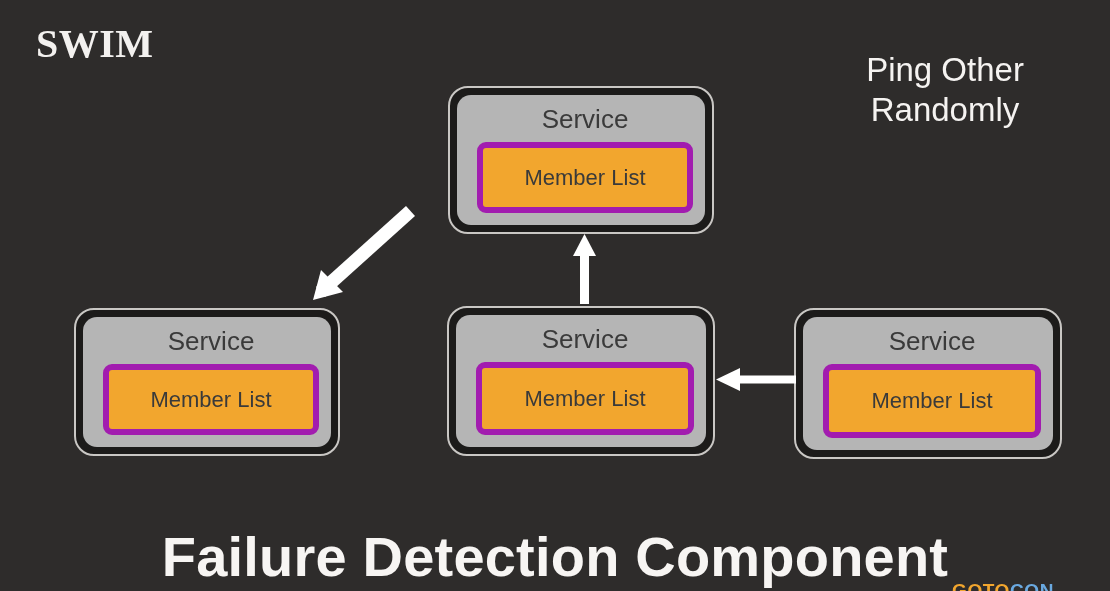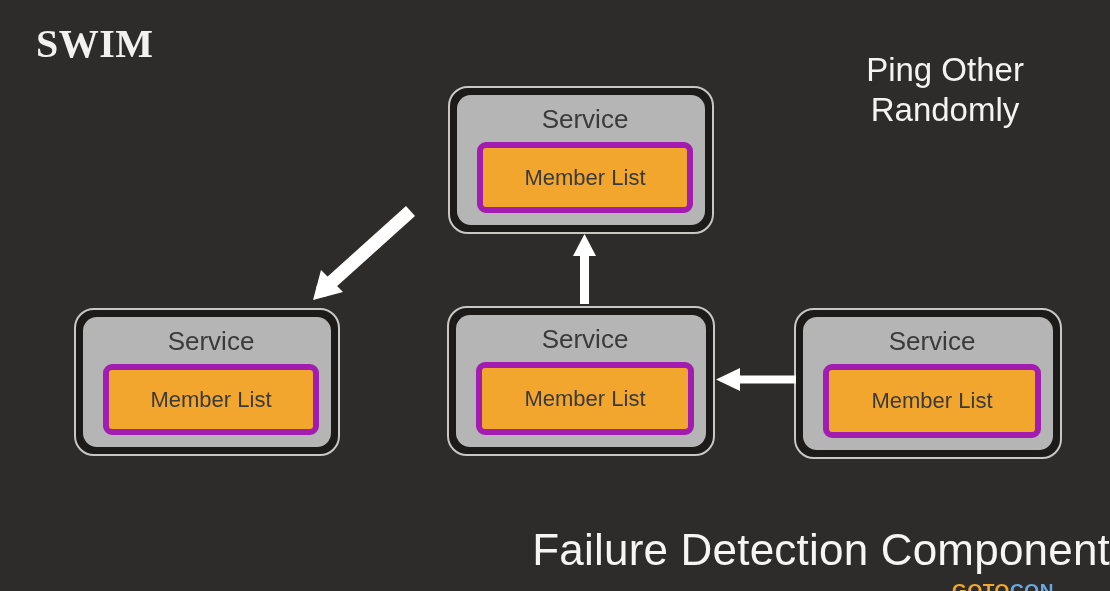--- a/index.html
+++ b/index.html
@@ -42,24 +42,24 @@
     font-weight: 400;
   }
   .side-caption div { white-space: nowrap; }
 
   
   .bottom-caption {
     position: absolute;
     left: 0;
     top: 526px;
     width: 1110px;
-    text-align: right;
+    text-align: center;
     color: #f7f5f3;
-    font-size: 44px;
-    font-weight: 400;
+    font-size: 56px;
+    font-weight: 700;
     line-height: 1.1;
     letter-spacing: 0.2px;
   }
 
   
   .footer-cut {
     position: absolute;
     top: 581px;
     left: 952px;
     font-size: 19px;

